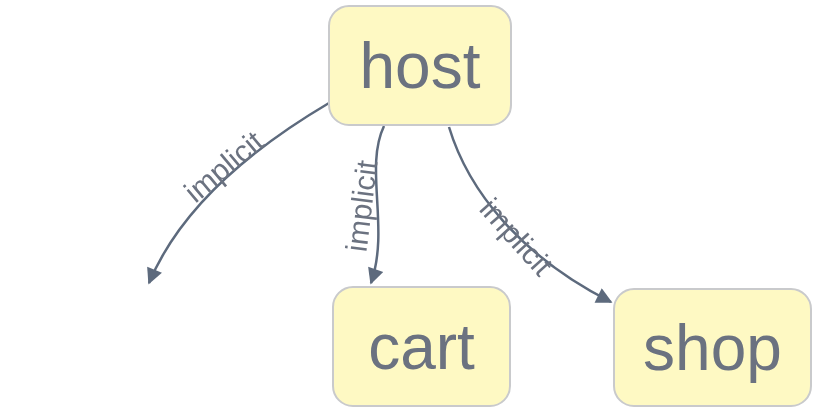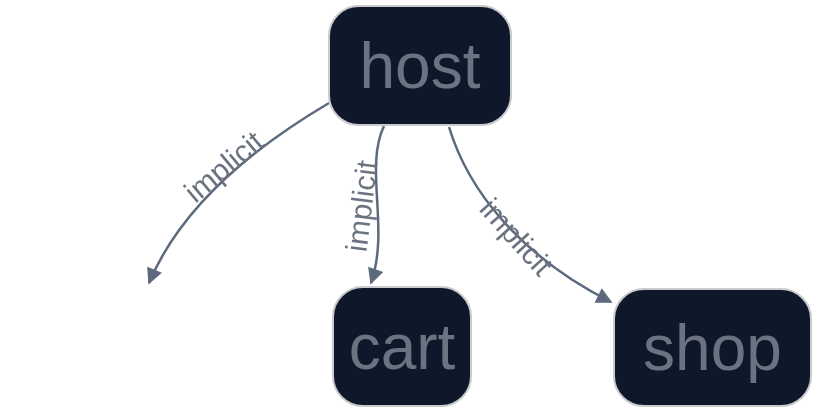--- a/index.html
+++ b/index.html
@@ -21,37 +21,37 @@
     top: 0;
   }
   .edge {
     fill: none;
     stroke: #5d6a7d;
     stroke-width: 2.5;
   }
   .node {
     position: absolute;
     box-sizing: border-box;
-    background: #0f172a;
+    background: #fef9c3;
     border: 2px solid #c9cacc;
-    border-radius: 31px;
+    border-radius: 21px;
     display: flex;
     align-items: center;
     justify-content: center;
     cursor: default;
   }
   .node span {
     color: #6b7280;
     font-size: 64px;
     line-height: 1;
     white-space: nowrap;
   }
   .node-host  { left: 328px; top: 5px;   width: 184px; height: 121px; }
   .node-about { left: 3px;   top: 287px; width: 227px; height: 120px; }
-  .node-cart  { left: 332px; top: 286px; width: 140px; height: 121px; }
+  .node-cart  { left: 332px; top: 286px; width: 179px; height: 121px; }
   .node-shop  { left: 613px; top: 288px; width: 199px; height: 119px; }
   .edge-label {
     position: absolute;
     color: #6b7280;
     font-size: 30px;
     line-height: 1;
     white-space: nowrap;
     transform: translate(-50%, -50%) rotate(var(--rot));
     pointer-events: none;
   }

